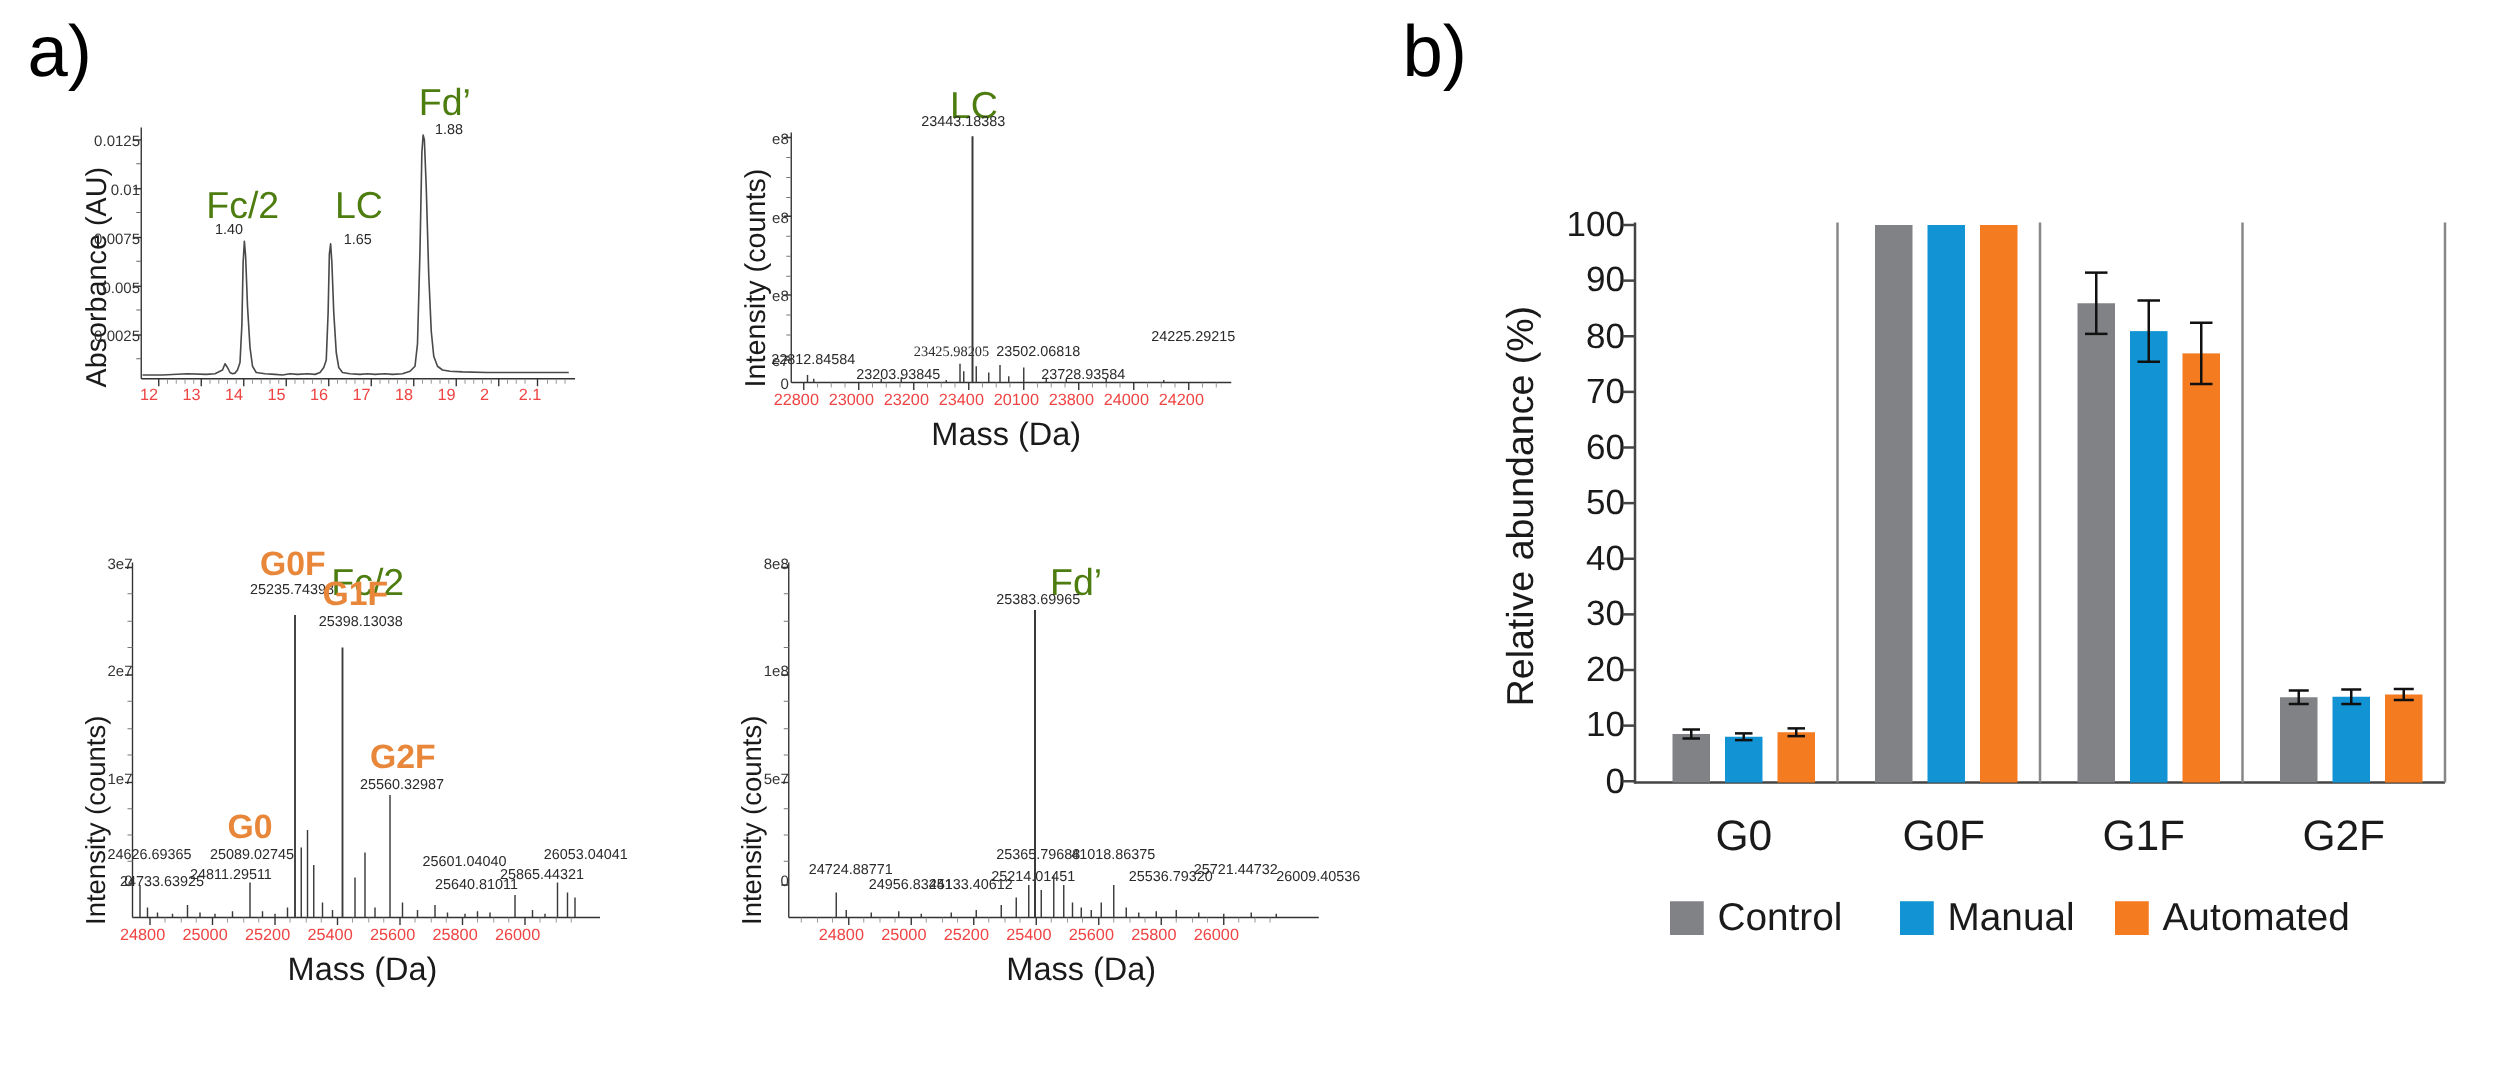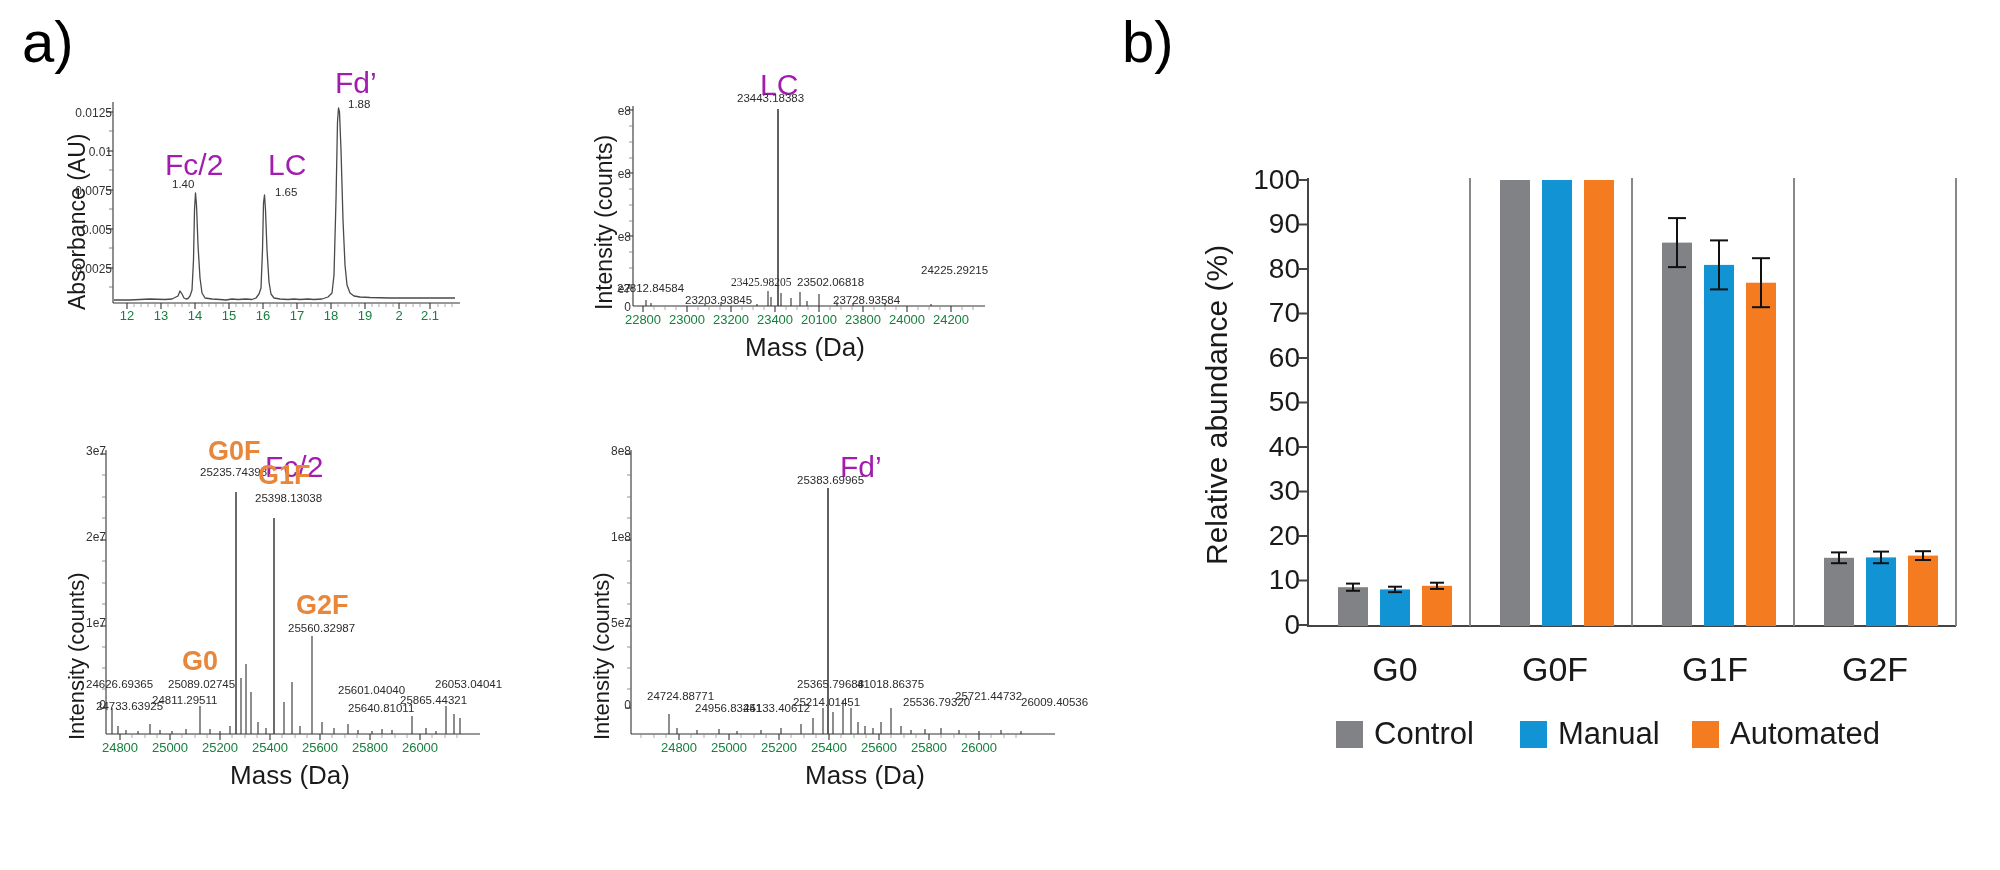--- a/index.html
+++ b/index.html
@@ -2,25 +2,25 @@
 <html><head>
 <meta charset="utf-8">
 <style>
   html,body{margin:0;padding:0;}
   body{width:2000px;height:870px;background:#ffffff;font-family:"Liberation Sans",sans-serif;overflow:hidden;}
   .page{position:relative;width:2000px;height:870px;}
 
   .panel-letter{position:absolute;font-size:58px;color:#000;font-family:"Liberation Sans",sans-serif;}
 
   .ms-panel{position:absolute;}
-  .ms-title{position:absolute;font-size:30px;color:#a21caf;white-space:nowrap;}
+  .ms-title{position:absolute;font-size:30px;color:#4d7c0f;white-space:nowrap;}
   .axis-title{position:absolute;font-size:26px;color:#1a1a1a;white-space:nowrap;text-align:center;}
   .y-axis-title{position:absolute;font-size:24px;color:#1a1a1a;white-space:nowrap;
     transform-origin:left top;transform:rotate(-90deg);}
-  .tick-label{position:absolute;font-size:13px;color:#15803d;white-space:nowrap;text-align:center;}
+  .tick-label{position:absolute;font-size:13px;color:#ef4444;white-space:nowrap;text-align:left;}
   .ytick-label{position:absolute;font-size:12px;color:#333;white-space:nowrap;text-align:right;}
   .peak-label{position:absolute;font-size:11.5px;color:#2b2b2b;white-space:nowrap;}
   .glyco-label{position:absolute;font-size:27px;font-weight:bold;color:#E8873A;white-space:nowrap;}
 
   svg{display:block;}
 
   
   .bar-title{position:absolute;font-size:33px;font-weight:bold;color:#1a1a1a;letter-spacing:1px;white-space:nowrap;}
   .bar-ylabel{position:absolute;font-size:30px;color:#1a1a1a;white-space:nowrap;
     transform-origin:left top;transform:rotate(-90deg);}

